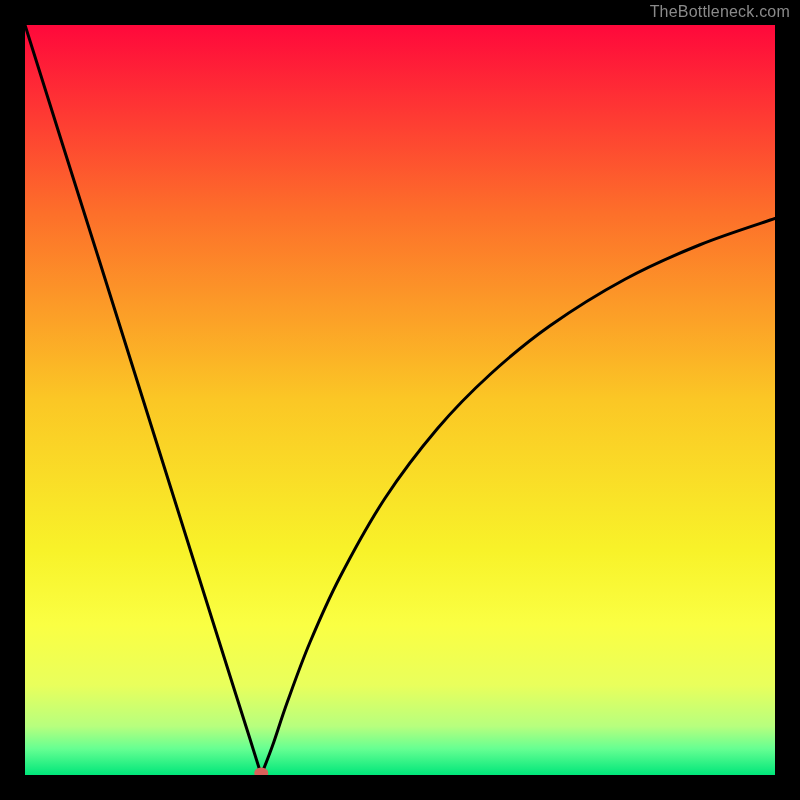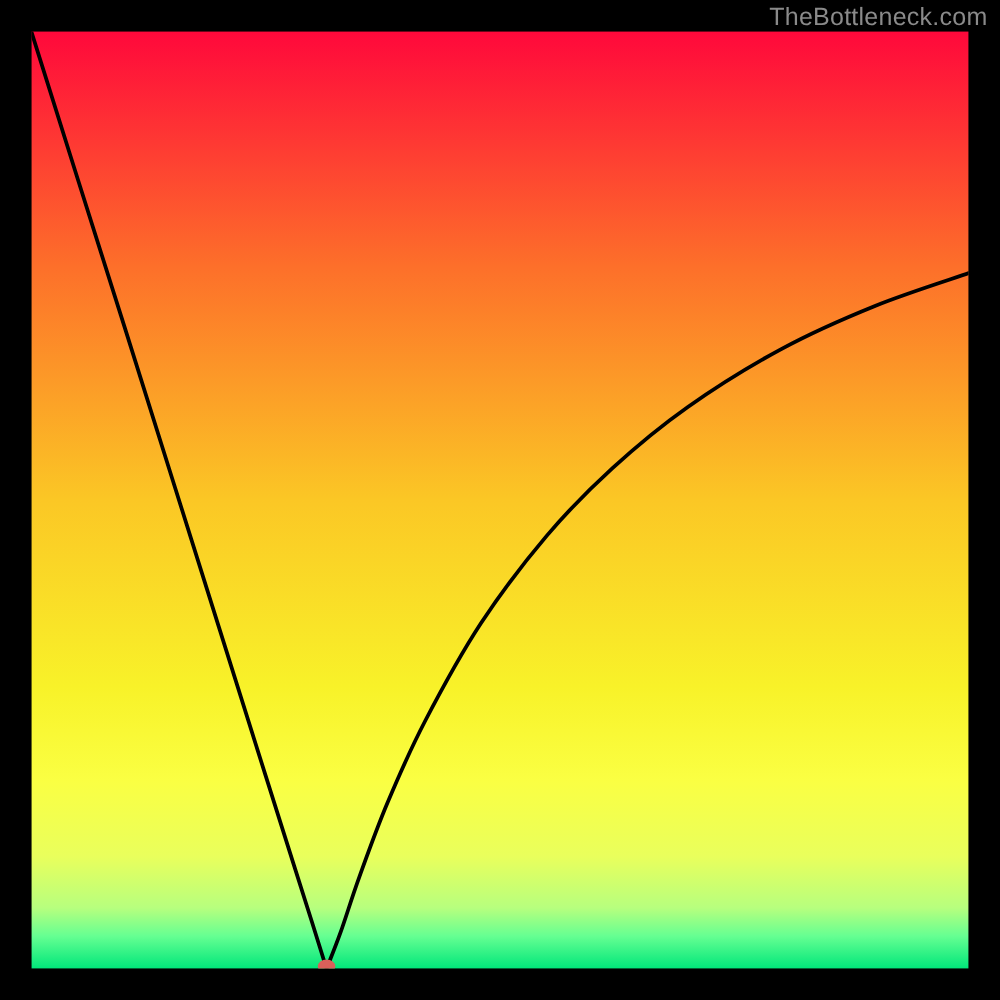--- a/index.html
+++ b/index.html
@@ -38,21 +38,21 @@
     left: 0;
     top: 0;
     width: 100%;
     height: 100%;
   }
   .watermark {
     position: absolute;
     top: 3px;
     right: 10px;
     font-family: Arial, Helvetica, sans-serif;
-    font-size: 20px;
+    font-size: 16px;
     color: #8a8a8a;
     letter-spacing: 0.2px;
   }
 </style>
 </head>
 <body>
 
 <div class="frame">
   <div class="plot">
     <svg class="gradient-bg" viewBox="0 0 750 750" preserveAspectRatio="none">

